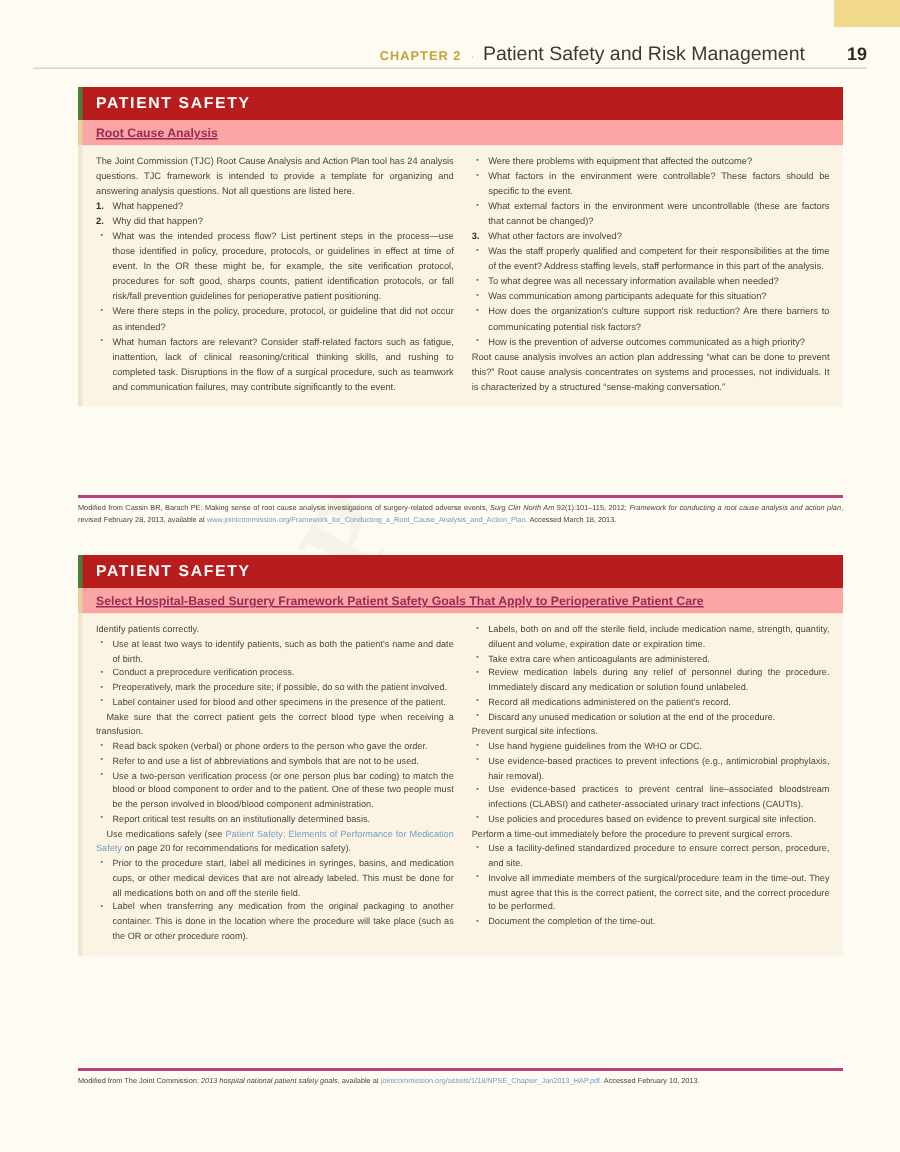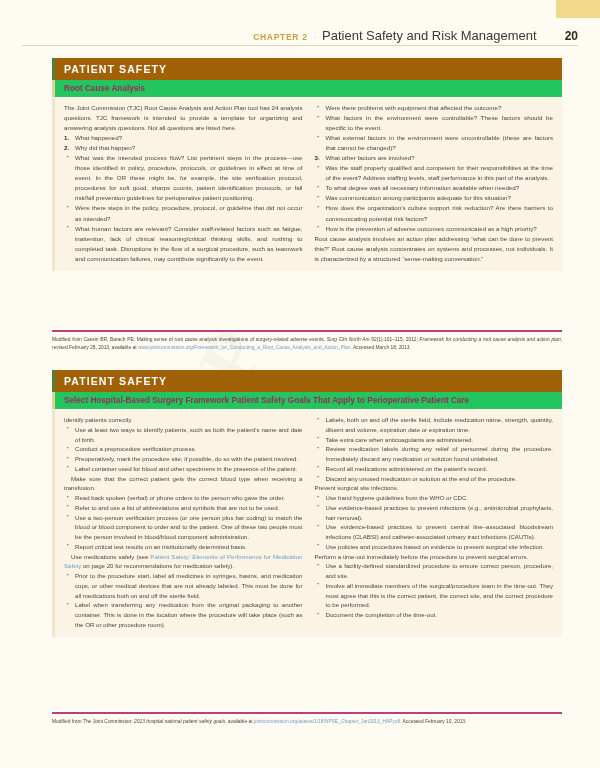--- a/index.html
+++ b/index.html
@@ -34,33 +34,34 @@
     position:absolute; top:45px; left:22px; right:22px; height:1px;
     background:#ddd5be;
   }
 
   
   .ps-box{ position:absolute; left:52px; right:38px; }
   #ps-box-1{ top:58px; }
   #ps-box-2{ top:370px; }
 
   .ps-banner{
-    background:#a16207;
+    background:#b91c1c;
     color:#ffffff;
     font-size:10.5px; font-weight:bold; letter-spacing:1.1px;
     padding:5px 8px 5px 9px;
     border-left:3px solid #4a8038;
   }
   .ps-sub{
-    background:#22c55e;
+    background:#fca5a5;
     color:#9c2a58;
     font-weight:bold;
     font-size:8.2px;
     padding:4px 9px 4px 9px;
     border-left:3px solid #e9d096;
+    text-decoration:underline;
   }
   .ps-body{
     background:#fbf4e4;
     border-left:3px solid #f0e6cd;
     padding:6px 9px 7px 9px;
     column-count:2;
     column-gap:12px;
     font-size:6.2px;
     line-height:1.62;
     text-align:justify;
@@ -119,21 +120,21 @@
 
 <div class="corner-tab"></div>
 
 <div class="wm">JP</div>
 <div class="wm2">H</div>
 
 <div class="runhead">
   <span class="chap">CHAPTER 2</span>
   <span class="dot">·</span>
   <span class="rh-title">Patient Safety and Risk Management</span>
-  <span class="pageno">20</span>
+  <span class="pageno">19</span>
 </div>
 <div class="runhead-rule"></div>
 
 <div class="ps-box" id="ps-box-1">
   <div class="ps-banner">PATIENT SAFETY</div>
   <div class="ps-sub">Root Cause Analysis</div>
   <div class="ps-body" id="ps-body-1">
     <p class="para">The Joint Commission (TJC) Root Cause Analysis and Action Plan tool has 24 analysis questions. TJC framework is intended to provide a template for organizing and answering analysis questions. Not all questions are listed here.</p>
 
     <div class="num-item nobreak">

